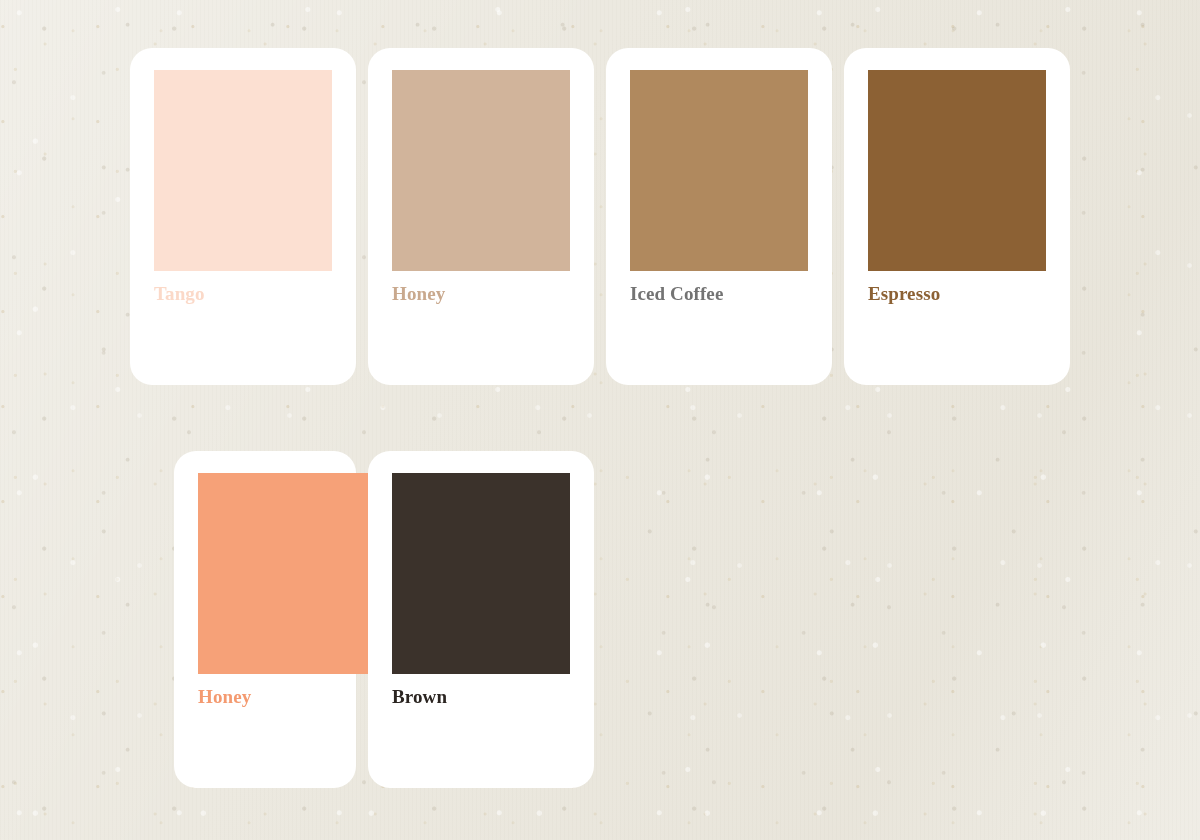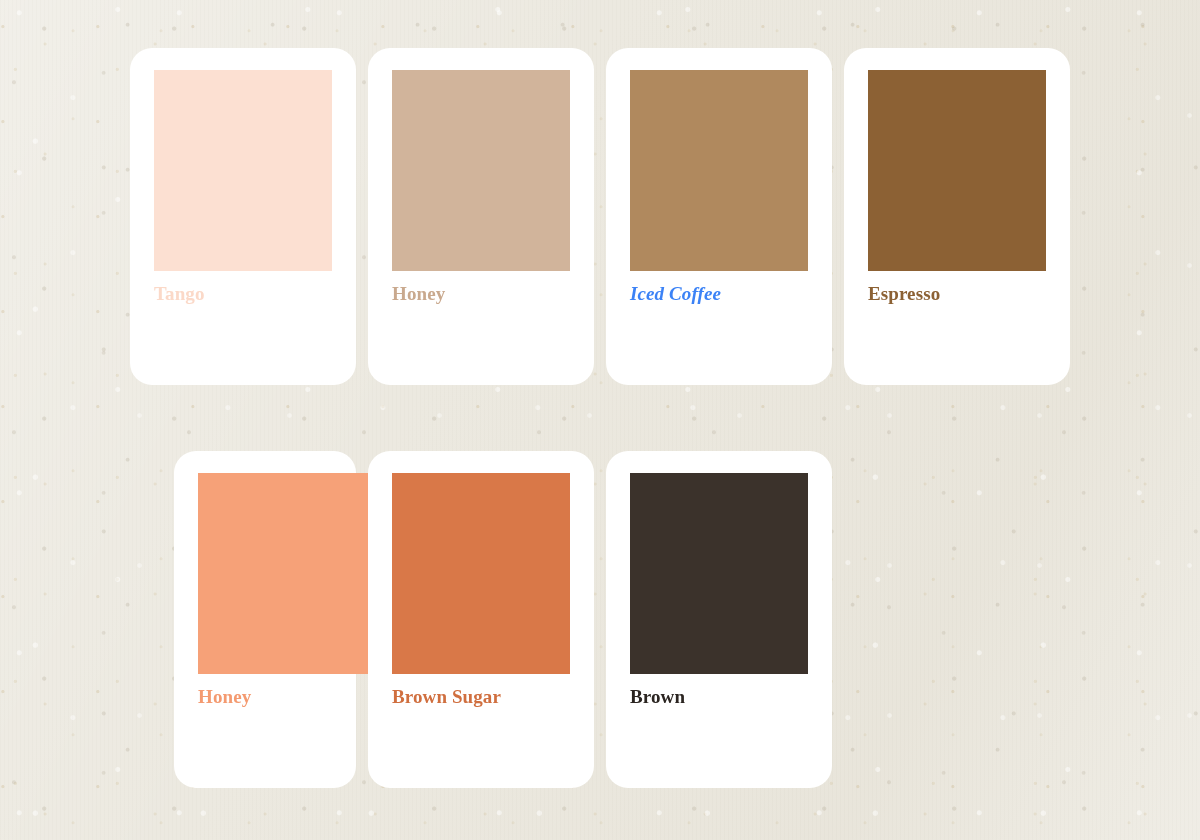--- a/index.html
+++ b/index.html
@@ -105,37 +105,33 @@
     <div class="swatch-label" style="color: rgb(251, 217, 200);">Tango</div>
   </div>
 
   <div class="swatch-card" style="background: rgb(255, 255, 255);">
     <div class="swatch-chip" style="background-color: rgb(209, 180, 155);"></div>
     <div class="swatch-label" style="color: rgb(201, 169, 142);">Honey</div>
   </div>
 
   <div class="swatch-card" style="background: rgb(255, 255, 255);">
     <div class="swatch-chip" style="background-color: rgb(176, 137, 94);"></div>
-    <div class="swatch-label" style="color: #3b82f6; font-style: italic;">Iced Coffee</div>
+    <div class="swatch-label" style="color: #737373;">Iced Coffee</div>
   </div>
 
   <div class="swatch-card" style="background: rgb(255, 255, 255);">
     <div class="swatch-chip" style="background-color: rgb(140, 97, 52);"></div>
     <div class="swatch-label" style="color: rgb(140, 97, 52);">Espresso</div>
   </div>
 
   <div class="swatch-card" style="background: rgb(255, 255, 255); margin-left: 44px;">
     <div class="swatch-chip" style="background-color: rgb(246, 161, 120);"></div>
     <div class="swatch-label" style="color: rgb(244, 154, 112);">Honey</div>
   </div>
 
-  <div class="swatch-card" style="background: rgb(255, 255, 255);">
-    <div class="swatch-chip" style="background-color: rgb(217, 120, 72);"></div>
-    <div class="swatch-label" style="color: rgb(208, 111, 63);">Brown Sugar</div>
-  </div>
 
   <div class="swatch-card" style="background: rgb(255, 255, 255);">
     <div class="swatch-chip" style="background-color: rgb(59, 50, 43);"></div>
     <div class="swatch-label" style="color: rgb(43, 37, 33);">Brown</div>
   </div>
 
 
 </div>
 
 </body></html>

